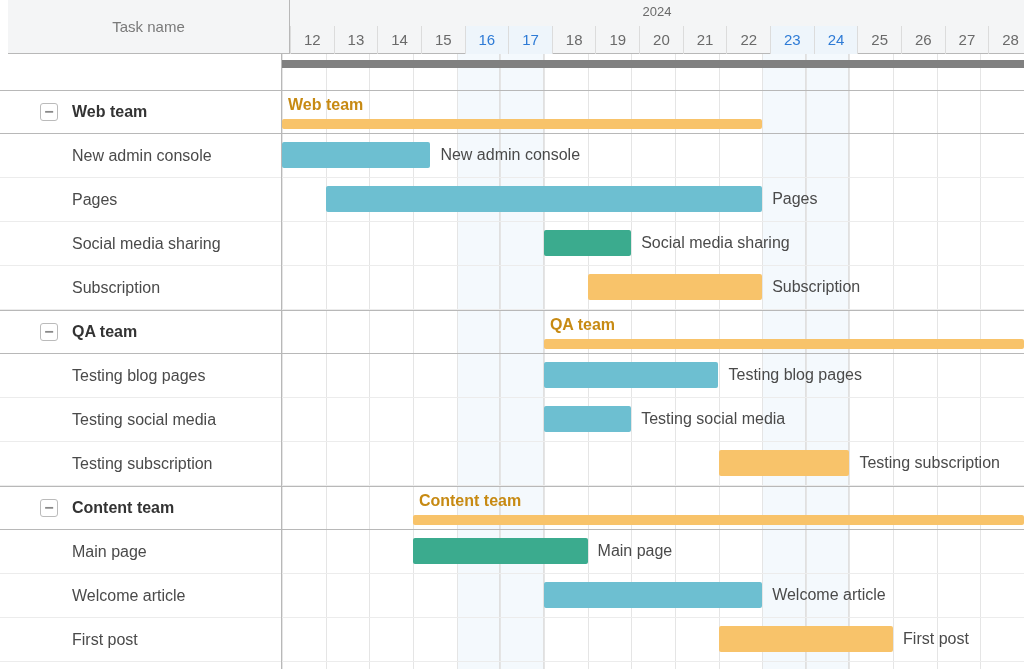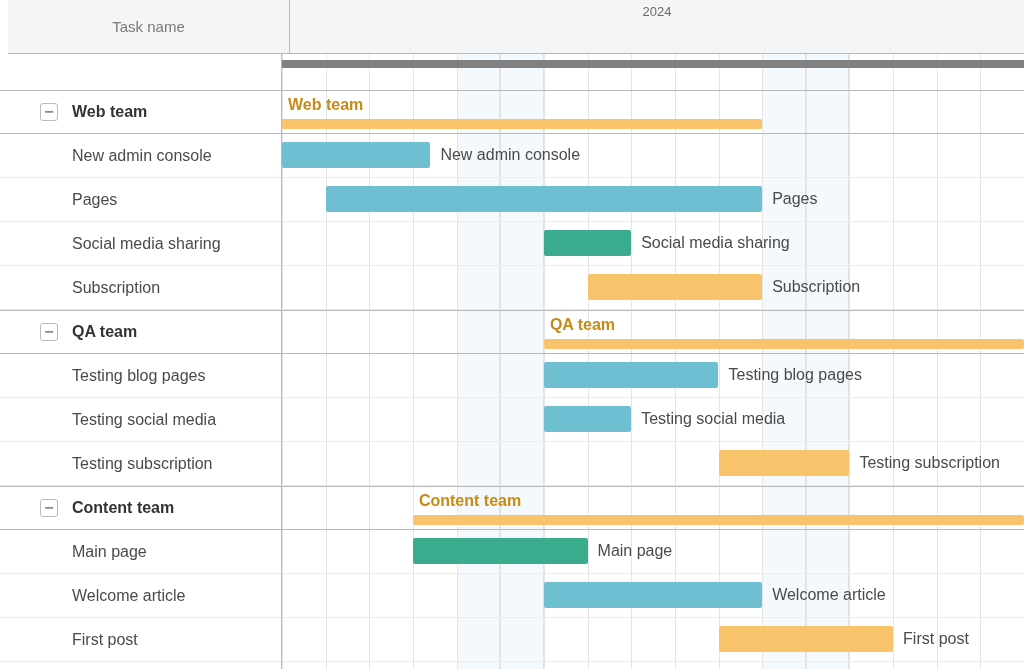--- a/index.html
+++ b/index.html
@@ -182,20 +182,39 @@
 <body>
 
 <div class="gantt">
 
   <div class="header">
     <div class="header-left">
       <span>Task name</span>
     </div>
     <div class="header-right">
       <div class="year-label">2024</div>
+      <div class="day-row" id="day-row">
+          <div class="day-cell">12</div>
+          <div class="day-cell">13</div>
+          <div class="day-cell">14</div>
+          <div class="day-cell">15</div>
+          <div class="day-cell weekend">16</div>
+          <div class="day-cell weekend">17</div>
+          <div class="day-cell">18</div>
+          <div class="day-cell">19</div>
+          <div class="day-cell">20</div>
+          <div class="day-cell">21</div>
+          <div class="day-cell">22</div>
+          <div class="day-cell weekend">23</div>
+          <div class="day-cell weekend">24</div>
+          <div class="day-cell">25</div>
+          <div class="day-cell">26</div>
+          <div class="day-cell">27</div>
+          <div class="day-cell">28</div>
+        </div>
     </div>
   </div>
 
   <div class="body">
     <div class="left-col" id="left-col">
         <div class="row pre-spacer"></div>
         <div class="row group">
           <span class="toggle">−</span>
           <span>Web team</span>
         </div>

